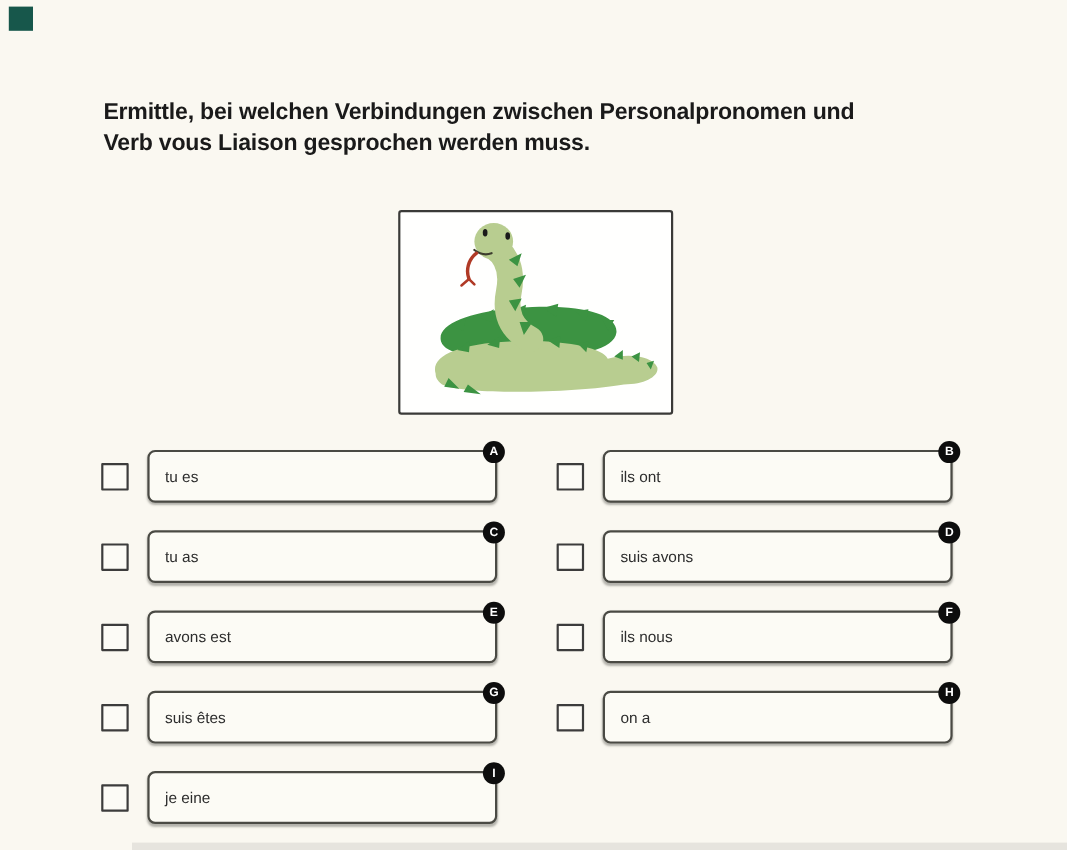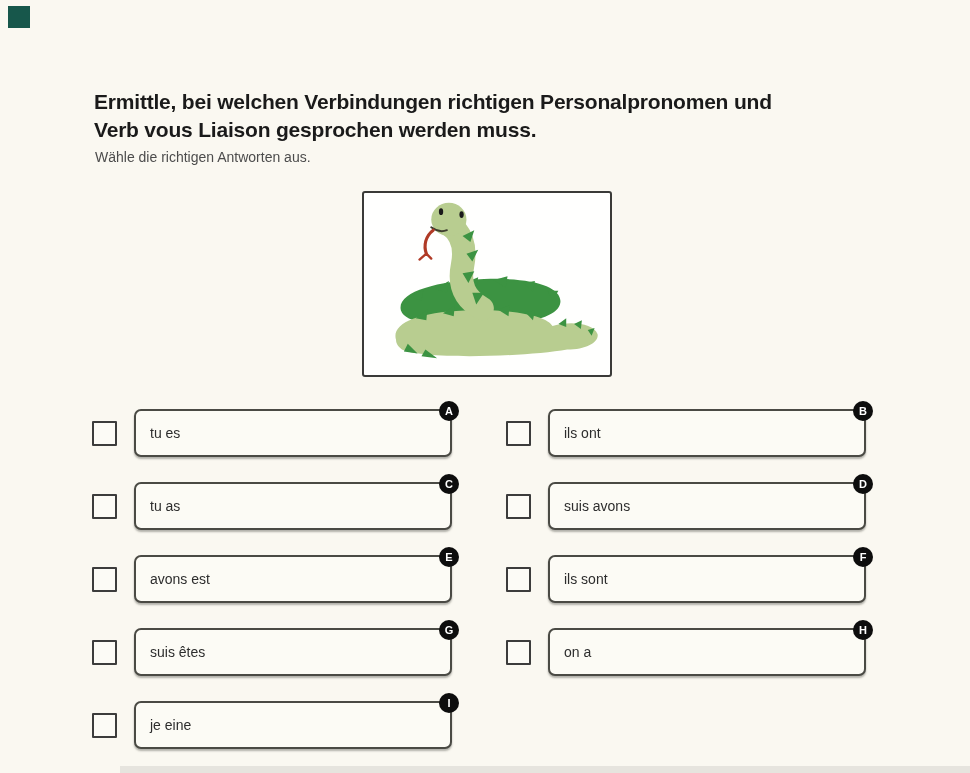--- a/index.html
+++ b/index.html
@@ -108,25 +108,24 @@
   }
 </style>
 </head>
 <body>
 
 <div class="page">
 
   <div class="corner-square"></div>
 
   <div class="title">
-    <span>Ermittle, bei welchen Verbindungen richtigen Personalpronomen und</span><br>
+    <span>Ermittle, bei welchen Verbindungen zwischen Personalpronomen und</span><br>
     <span>Verb vous </span><span class="italic">Liaison</span><span> gesprochen werden muss.</span>
   </div>
 
-  <div class="subtitle">Wähle die richtigen Antworten aus.</div>
 
   <div class="illustration-box">
     <svg width="242" height="178" viewBox="0 0 246 182">
 
       <path d="M35,118 C30,100 70,88 120,86 C170,84 200,94 198,110 C196,126 160,134 110,133 C70,132 40,132 35,118 Z" fill="#3c9342"></path>
 
       <path d="M45,104 L58,96 L56,108 Z M70,96 L84,88 L82,100 Z M100,90 L114,84 L112,96 Z M130,87 L144,83 L142,95 Z M160,90 L172,88 L170,99 Z M185,98 L196,98 L190,108 Z" fill="#3c9342"></path>
 
       <path d="M30,148 C25,132 50,120 100,118 C150,116 185,124 190,134 C210,128 232,132 236,142 C238,150 225,158 205,158 C160,166 55,168 36,158 C31,154 30,151 30,148 Z" fill="#b8cd90"></path>
 
@@ -197,21 +196,21 @@
     <div class="answer-row">
       <div class="checkbox"></div>
       <div class="answer-box">
         <span>suis avons</span>
         <div class="badge">D</div>
       </div>
     </div>
     <div class="answer-row">
       <div class="checkbox"></div>
       <div class="answer-box">
-        <span>ils sont</span>
+        <span>ils nous</span>
         <div class="badge">F</div>
       </div>
     </div>
     <div class="answer-row">
       <div class="checkbox"></div>
       <div class="answer-box">
         <span>on a</span>
         <div class="badge">H</div>
       </div>
     </div>

